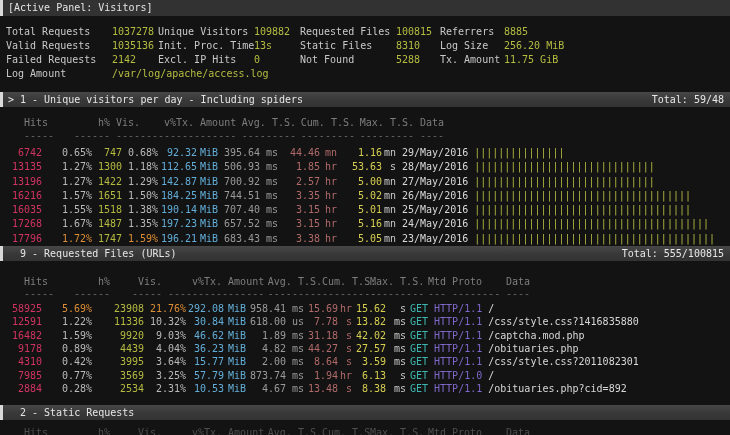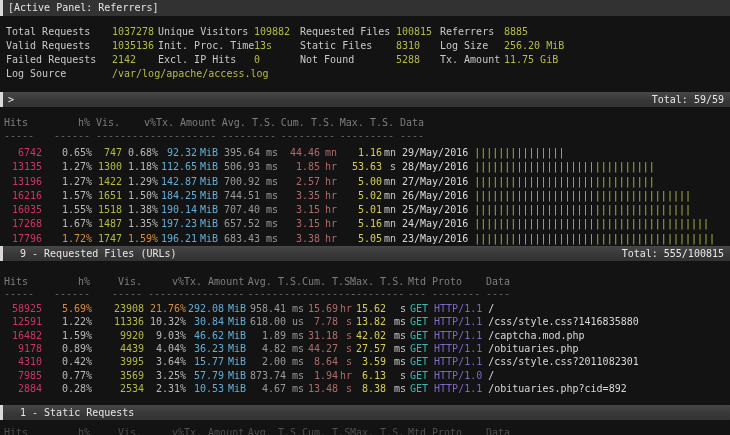--- a/index.html
+++ b/index.html
@@ -24,21 +24,21 @@
     display:flex;padding:0 6px 0 8px;box-sizing:border-box;
   }
   .pbar .marker{width:12px;color:#f0f0f0;}
   .pbar .ptotal{margin-left:auto;color:#e8e8e8;}
   
   .summary{margin-top:9px;}
   .srow{height:14px;line-height:14px;padding-left:6px;white-space:nowrap;}
   .slabel{color:#c9c9c9;}
   .svalue{color:#b5bd41;}
   
-  .phead,.pdash{padding-left:4px;white-space:nowrap;color:#7d7d7d;}
+  .phead,.pdash{padding-left:24px;white-space:nowrap;color:#7d7d7d;}
   .pdash{color:#696969;}
   .trow{padding-left:6px;white-space:nowrap;}
   .panel1 .phead{margin-top:9px;height:13px;line-height:13px;}
   .panel1 .pdash{height:14px;line-height:14px;}
   .panel1 .prows{margin-top:3px;}
   .panel1 .trow{height:14.3px;line-height:14.3px;}
   .panel1{margin-top:11px;}
   .panel2 .phead{margin-top:14px;height:13px;line-height:13px;}
   .panel2 .pdash{height:12px;line-height:12px;}
   .panel2 .prows{margin-top:2px;}
@@ -59,34 +59,35 @@
   .cyan{color:#3cb8b0;}
   .purple{color:#7f68c9;}
   .bars{letter-spacing:0;}
 </style>
 </head>
 <body>
 
 <div class="screen">
 
   <div class="titlebar">
-    <span>[Active Panel: Referrers]</span>
+    <span>[Active Panel: Visitors]</span>
   </div>
 
   <div class="summary" id="summary">
       <div class="srow"><span class="cell slabel" style="width: 106px;">Total Requests</span><span class="cell svalue" style="width: 46px;">1037278</span><span class="cell slabel" style="width: 96px;">Unique Visitors</span><span class="cell svalue" style="width: 46px;">109882</span><span class="cell slabel" style="width: 96px;">Requested Files</span><span class="cell svalue" style="width: 44px;">100815</span><span class="cell slabel" style="width: 64px;">Referrers</span><span class="cell svalue">8885</span></div>
       <div class="srow"><span class="cell slabel" style="width: 106px;">Valid Requests</span><span class="cell svalue" style="width: 46px;">1035136</span><span class="cell slabel" style="width: 96px;">Init. Proc. Time</span><span class="cell svalue" style="width: 46px;">13s</span><span class="cell slabel" style="width: 96px;">Static Files</span><span class="cell svalue" style="width: 44px;">8310</span><span class="cell slabel" style="width: 64px;">Log Size</span><span class="cell svalue">256.20 MiB</span></div>
       <div class="srow"><span class="cell slabel" style="width: 106px;">Failed Requests</span><span class="cell svalue" style="width: 46px;">2142</span><span class="cell slabel" style="width: 96px;">Excl. IP Hits</span><span class="cell svalue" style="width: 46px;">0</span><span class="cell slabel" style="width: 96px;">Not Found</span><span class="cell svalue" style="width: 44px;">5288</span><span class="cell slabel" style="width: 64px;">Tx. Amount</span><span class="cell svalue">11.75 GiB</span></div>
-      <div class="srow"><span class="cell slabel" style="width: 106px;">Log Source</span><span class="cell svalue" style="width: 46px;">/var/log/apache/access.log</span></div>
+      <div class="srow"><span class="cell slabel" style="width: 106px;">Log Amount</span><span class="cell svalue" style="width: 46px;">/var/log/apache/access.log</span></div>
     </div>
 
   <section class="panel panel1">
     <div class="pbar">
       <span class="marker">&gt;</span>
-      <span class="ptotal">Total: 59/59</span>
+      <span class="ptitle">1 - Unique visitors per day - Including spiders</span>
+      <span class="ptotal">Total: 59/48</span>
     </div>
     <div class="phead" id="phead0"><span class="cell " style="width: 36px;">Hits</span><span class="cell  r" style="width: 50px;">h%</span><span class="cell  r" style="width: 30px;">Vis.</span><span class="cell  r" style="width: 36px;">v%</span><span class="cell  r" style="width: 60px;">Tx. Amount</span><span class="cell  r" style="width: 60px;">Avg. T.S.</span><span class="cell  r" style="width: 59px;">Cum. T.S.</span><span class="cell  r" style="width: 59px;">Max. T.S.</span><span class="cell " style="margin-left: 6px;">Data</span></div>
     <div class="pdash" id="pdash0"><span class="cell " style="width: 36px;">-----</span><span class="cell  r" style="width: 50px;">------</span><span class="cell  r" style="width: 30px;">----</span><span class="cell  r" style="width: 36px;">------</span><span class="cell  r" style="width: 60px;">----------</span><span class="cell  r" style="width: 60px;">---------</span><span class="cell  r" style="width: 59px;">---------</span><span class="cell  r" style="width: 59px;">---------</span><span class="cell " style="margin-left: 6px;">----</span></div>
     <div class="prows" id="prows0">
         <div class="trow"><span class="cell red r" style="width: 36px;">6742</span><span class="cell pct r" style="width: 50px;">0.65%</span><span class="cell green r" style="width: 30px;">747</span><span class="cell pct r" style="width: 36px;">0.68%</span><span class="cell blue r" style="width: 39px;">92.32</span><span class="cell blue r" style="width: 21px;">MiB</span><span class="cell gray r" style="width: 42px;">395.64</span><span class="cell gray r" style="width: 18px;">ms</span><span class="cell rose r" style="width: 42px;">44.46</span><span class="cell rose r" style="width: 17px;">mn</span><span class="cell yellow r" style="width: 45px;">1.16</span><span class="cell unit r" style="width: 14px;">mn</span><span class="cell white" style="margin-left: 6px;">29/May/2016</span><span class="cell green bars" style="margin-left: 6px;">|||||||||||||||</span></div>
         <div class="trow"><span class="cell red r" style="width: 36px;">13135</span><span class="cell pct r" style="width: 50px;">1.27%</span><span class="cell green r" style="width: 30px;">1300</span><span class="cell pct r" style="width: 36px;">1.18%</span><span class="cell blue r" style="width: 39px;">112.65</span><span class="cell blue r" style="width: 21px;">MiB</span><span class="cell gray r" style="width: 42px;">506.93</span><span class="cell gray r" style="width: 18px;">ms</span><span class="cell rose r" style="width: 42px;">1.85</span><span class="cell rose r" style="width: 17px;">hr</span><span class="cell yellow r" style="width: 45px;">53.63</span><span class="cell unit r" style="width: 14px;">s</span><span class="cell white" style="margin-left: 6px;">28/May/2016</span><span class="cell green bars" style="margin-left: 6px;">||||||||||||||||||||||||||||||</span></div>
         <div class="trow"><span class="cell red r" style="width: 36px;">13196</span><span class="cell pct r" style="width: 50px;">1.27%</span><span class="cell green r" style="width: 30px;">1422</span><span class="cell pct r" style="width: 36px;">1.29%</span><span class="cell blue r" style="width: 39px;">142.87</span><span class="cell blue r" style="width: 21px;">MiB</span><span class="cell gray r" style="width: 42px;">700.92</span><span class="cell gray r" style="width: 18px;">ms</span><span class="cell rose r" style="width: 42px;">2.57</span><span class="cell rose r" style="width: 17px;">hr</span><span class="cell yellow r" style="width: 45px;">5.00</span><span class="cell unit r" style="width: 14px;">mn</span><span class="cell white" style="margin-left: 6px;">27/May/2016</span><span class="cell green bars" style="margin-left: 6px;">||||||||||||||||||||||||||||||</span></div>
         <div class="trow"><span class="cell red r" style="width: 36px;">16216</span><span class="cell pct r" style="width: 50px;">1.57%</span><span class="cell green r" style="width: 30px;">1651</span><span class="cell pct r" style="width: 36px;">1.50%</span><span class="cell blue r" style="width: 39px;">184.25</span><span class="cell blue r" style="width: 21px;">MiB</span><span class="cell gray r" style="width: 42px;">744.51</span><span class="cell gray r" style="width: 18px;">ms</span><span class="cell rose r" style="width: 42px;">3.35</span><span class="cell rose r" style="width: 17px;">hr</span><span class="cell yellow r" style="width: 45px;">5.02</span><span class="cell unit r" style="width: 14px;">mn</span><span class="cell white" style="margin-left: 6px;">26/May/2016</span><span class="cell green bars" style="margin-left: 6px;">||||||||||||||||||||||||||||||||||||</span></div>
         <div class="trow"><span class="cell red r" style="width: 36px;">16035</span><span class="cell pct r" style="width: 50px;">1.55%</span><span class="cell green r" style="width: 30px;">1518</span><span class="cell pct r" style="width: 36px;">1.38%</span><span class="cell blue r" style="width: 39px;">190.14</span><span class="cell blue r" style="width: 21px;">MiB</span><span class="cell gray r" style="width: 42px;">707.40</span><span class="cell gray r" style="width: 18px;">ms</span><span class="cell rose r" style="width: 42px;">3.15</span><span class="cell rose r" style="width: 17px;">hr</span><span class="cell yellow r" style="width: 45px;">5.01</span><span class="cell unit r" style="width: 14px;">mn</span><span class="cell white" style="margin-left: 6px;">25/May/2016</span><span class="cell green bars" style="margin-left: 6px;">||||||||||||||||||||||||||||||||||||</span></div>
         <div class="trow"><span class="cell red r" style="width: 36px;">17268</span><span class="cell pct r" style="width: 50px;">1.67%</span><span class="cell green r" style="width: 30px;">1487</span><span class="cell pct r" style="width: 36px;">1.35%</span><span class="cell blue r" style="width: 39px;">197.23</span><span class="cell blue r" style="width: 21px;">MiB</span><span class="cell gray r" style="width: 42px;">657.52</span><span class="cell gray r" style="width: 18px;">ms</span><span class="cell rose r" style="width: 42px;">3.15</span><span class="cell rose r" style="width: 17px;">hr</span><span class="cell yellow r" style="width: 45px;">5.16</span><span class="cell unit r" style="width: 14px;">mn</span><span class="cell white" style="margin-left: 6px;">24/May/2016</span><span class="cell green bars" style="margin-left: 6px;">|||||||||||||||||||||||||||||||||||||||</span></div>
@@ -109,18 +110,18 @@
         <div class="trow"><span class="cell red r" style="width: 36px;">9178</span><span class="cell pct r" style="width: 50px;">0.89%</span><span class="cell green r" style="width: 52px;">4439</span><span class="cell pct r" style="width: 42px;">4.04%</span><span class="cell blue r" style="width: 38px;">36.23</span><span class="cell blue r" style="width: 22px;">MiB</span><span class="cell gray r" style="width: 40px;">4.82</span><span class="cell gray r" style="width: 18px;">ms</span><span class="cell rose r" style="width: 34px;">44.27</span><span class="cell rose r" style="width: 14px;">s</span><span class="cell yellow r" style="width: 34px;">27.57</span><span class="cell unit r" style="width: 20px;">ms</span><span class="cell cyan" style="margin-left: 4px;">GET</span><span class="cell purple" style="margin-left: 6px;">HTTP/1.1</span><span class="cell white" style="margin-left: 6px;">/obituaries.php</span></div>
         <div class="trow"><span class="cell red r" style="width: 36px;">4310</span><span class="cell pct r" style="width: 50px;">0.42%</span><span class="cell green r" style="width: 52px;">3995</span><span class="cell pct r" style="width: 42px;">3.64%</span><span class="cell blue r" style="width: 38px;">15.77</span><span class="cell blue r" style="width: 22px;">MiB</span><span class="cell gray r" style="width: 40px;">2.00</span><span class="cell gray r" style="width: 18px;">ms</span><span class="cell rose r" style="width: 34px;">8.64</span><span class="cell rose r" style="width: 14px;">s</span><span class="cell yellow r" style="width: 34px;">3.59</span><span class="cell unit r" style="width: 20px;">ms</span><span class="cell cyan" style="margin-left: 4px;">GET</span><span class="cell purple" style="margin-left: 6px;">HTTP/1.1</span><span class="cell white" style="margin-left: 6px;">/css/style.css?2011082301</span></div>
         <div class="trow"><span class="cell red r" style="width: 36px;">7985</span><span class="cell pct r" style="width: 50px;">0.77%</span><span class="cell green r" style="width: 52px;">3569</span><span class="cell pct r" style="width: 42px;">3.25%</span><span class="cell blue r" style="width: 38px;">57.79</span><span class="cell blue r" style="width: 22px;">MiB</span><span class="cell gray r" style="width: 40px;">873.74</span><span class="cell gray r" style="width: 18px;">ms</span><span class="cell rose r" style="width: 34px;">1.94</span><span class="cell rose r" style="width: 14px;">hr</span><span class="cell yellow r" style="width: 34px;">6.13</span><span class="cell unit r" style="width: 20px;">s</span><span class="cell cyan" style="margin-left: 4px;">GET</span><span class="cell purple" style="margin-left: 6px;">HTTP/1.0</span><span class="cell white" style="margin-left: 6px;">/</span></div>
         <div class="trow"><span class="cell red r" style="width: 36px;">2884</span><span class="cell pct r" style="width: 50px;">0.28%</span><span class="cell green r" style="width: 52px;">2534</span><span class="cell pct r" style="width: 42px;">2.31%</span><span class="cell blue r" style="width: 38px;">10.53</span><span class="cell blue r" style="width: 22px;">MiB</span><span class="cell gray r" style="width: 40px;">4.67</span><span class="cell gray r" style="width: 18px;">ms</span><span class="cell rose r" style="width: 34px;">13.48</span><span class="cell rose r" style="width: 14px;">s</span><span class="cell yellow r" style="width: 34px;">8.38</span><span class="cell unit r" style="width: 20px;">ms</span><span class="cell cyan" style="margin-left: 4px;">GET</span><span class="cell purple" style="margin-left: 6px;">HTTP/1.1</span><span class="cell white" style="margin-left: 6px;">/obituaries.php?cid=892</span></div>
       </div>
   </section>
 
   <section class="panel panel3">
     <div class="pbar">
       <span class="marker"></span>
-      <span class="ptitle">1 - Static Requests</span>
+      <span class="ptitle">2 - Static Requests</span>
     </div>
     <div class="phead" id="phead2"><span class="cell " style="width: 36px;">Hits</span><span class="cell  r" style="width: 50px;">h%</span><span class="cell  r" style="width: 52px;">Vis.</span><span class="cell  r" style="width: 42px;">v%</span><span class="cell  r" style="width: 60px;">Tx. Amount</span><span class="cell  r" style="width: 58px;">Avg. T.S.</span><span class="cell  r" style="width: 48px;">Cum. T.S.</span><span class="cell  r" style="width: 54px;">Max. T.S.</span><span class="cell " style="width: 18px; margin-left: 4px;">Mtd</span><span class="cell " style="width: 48px; margin-left: 6px;">Proto</span><span class="cell " style="margin-left: 6px;">Data</span></div>
   </section>
 
 </div>
 
 </body></html>

